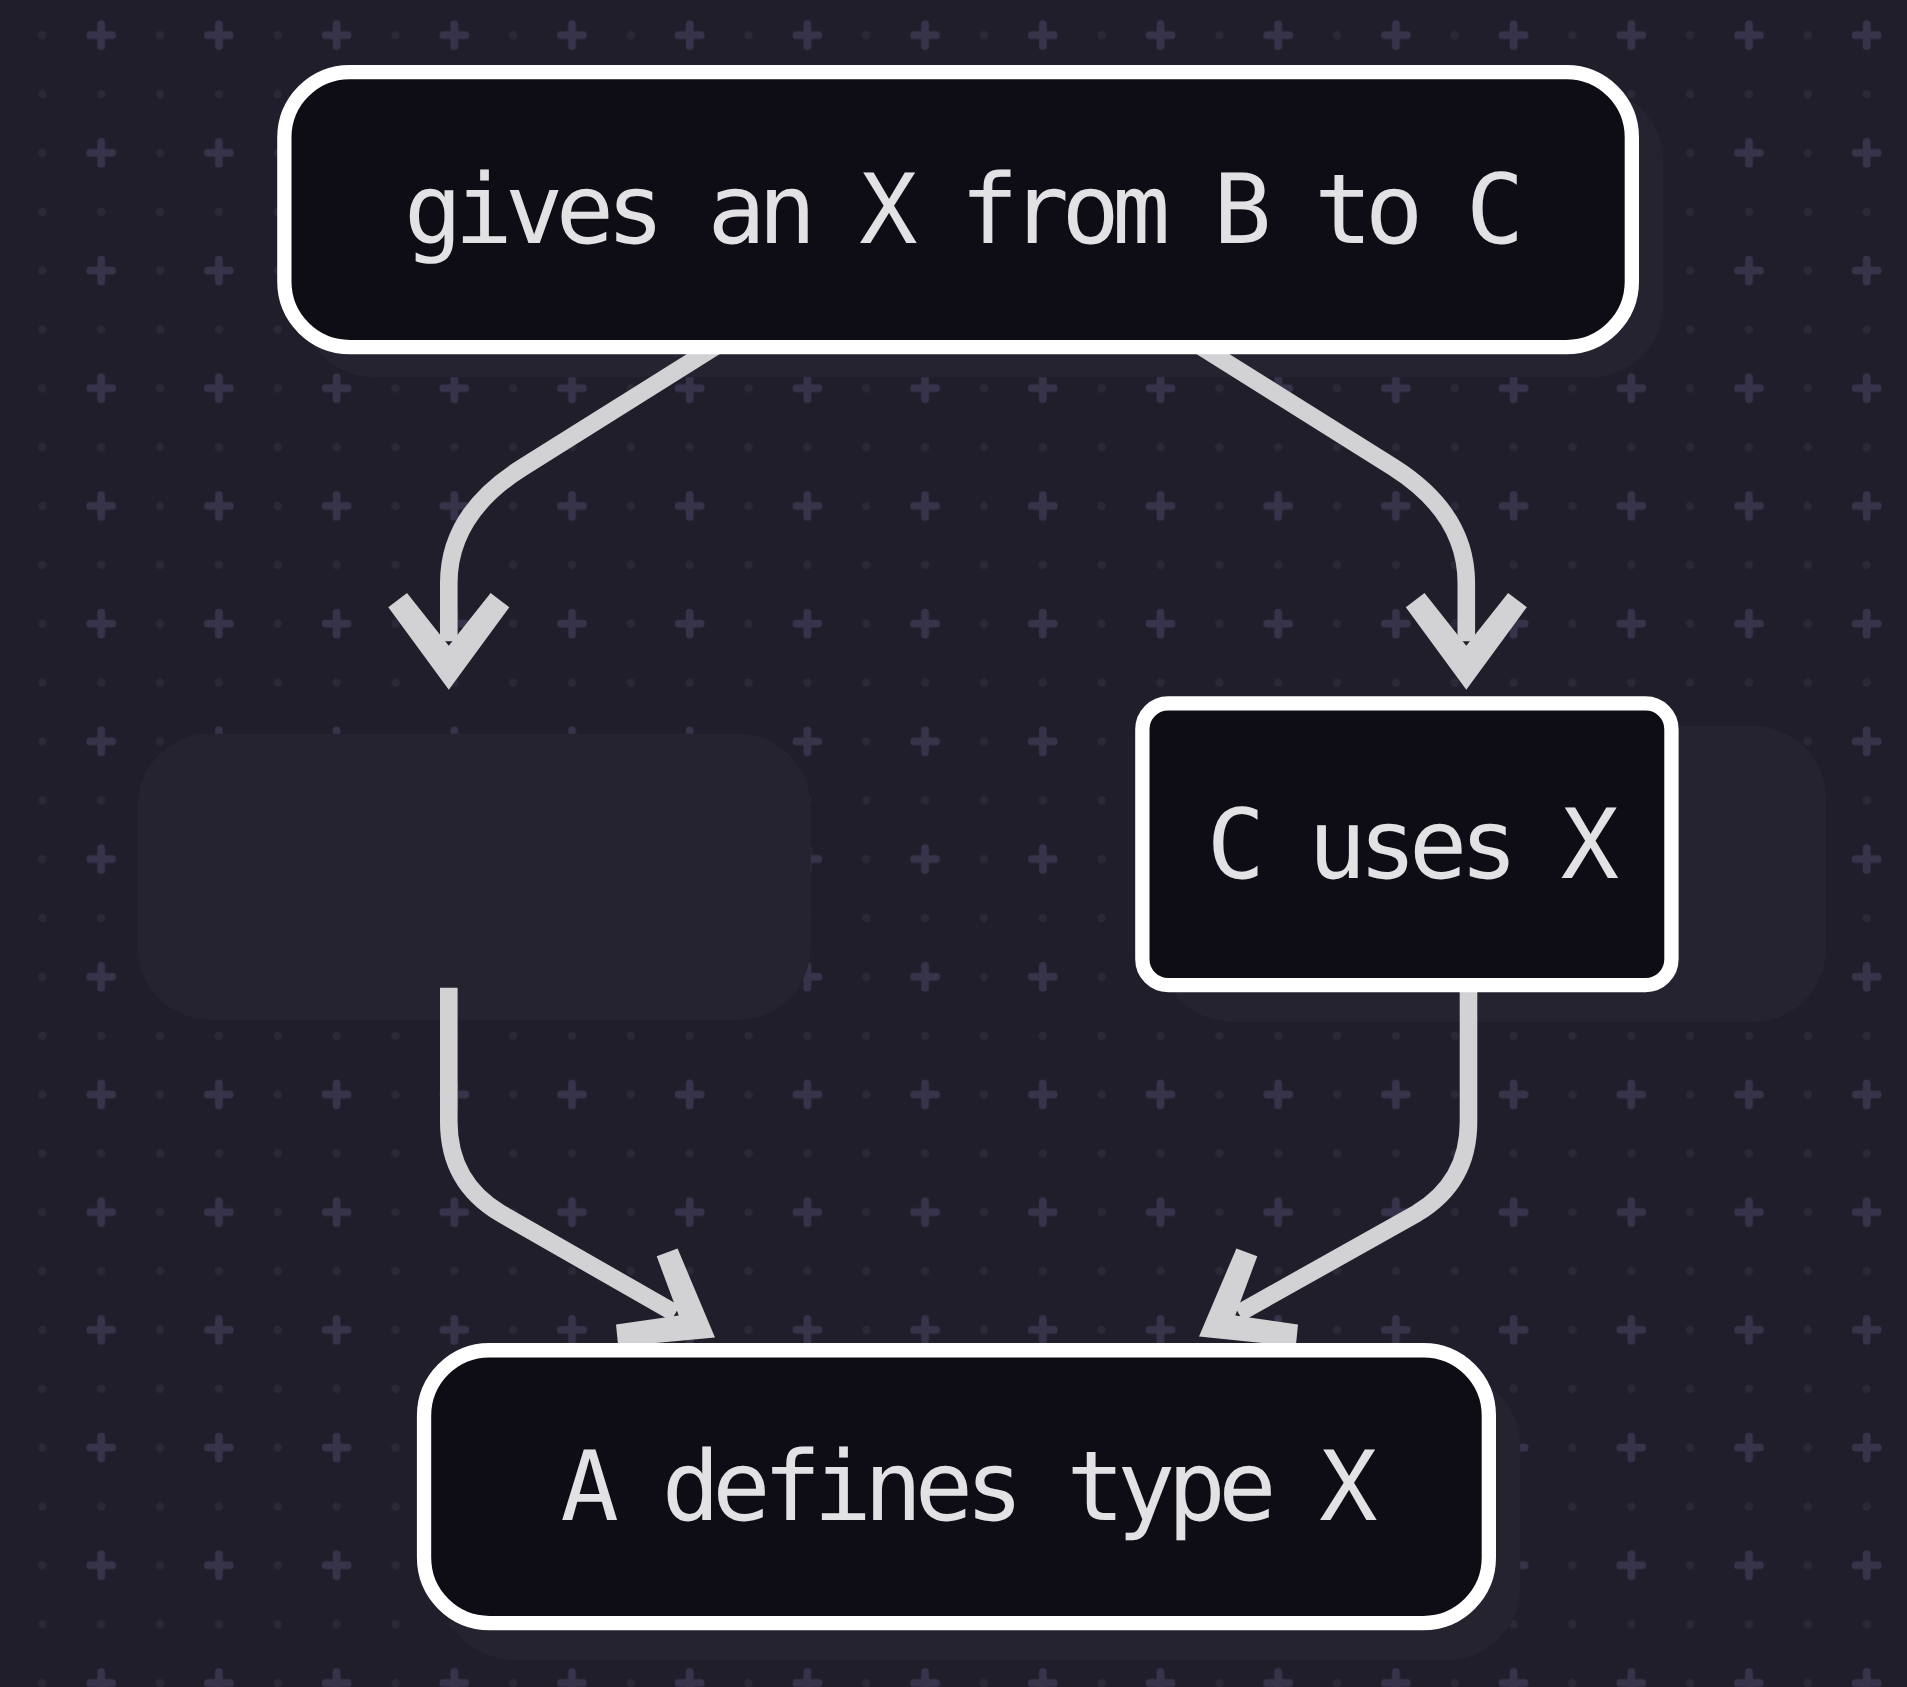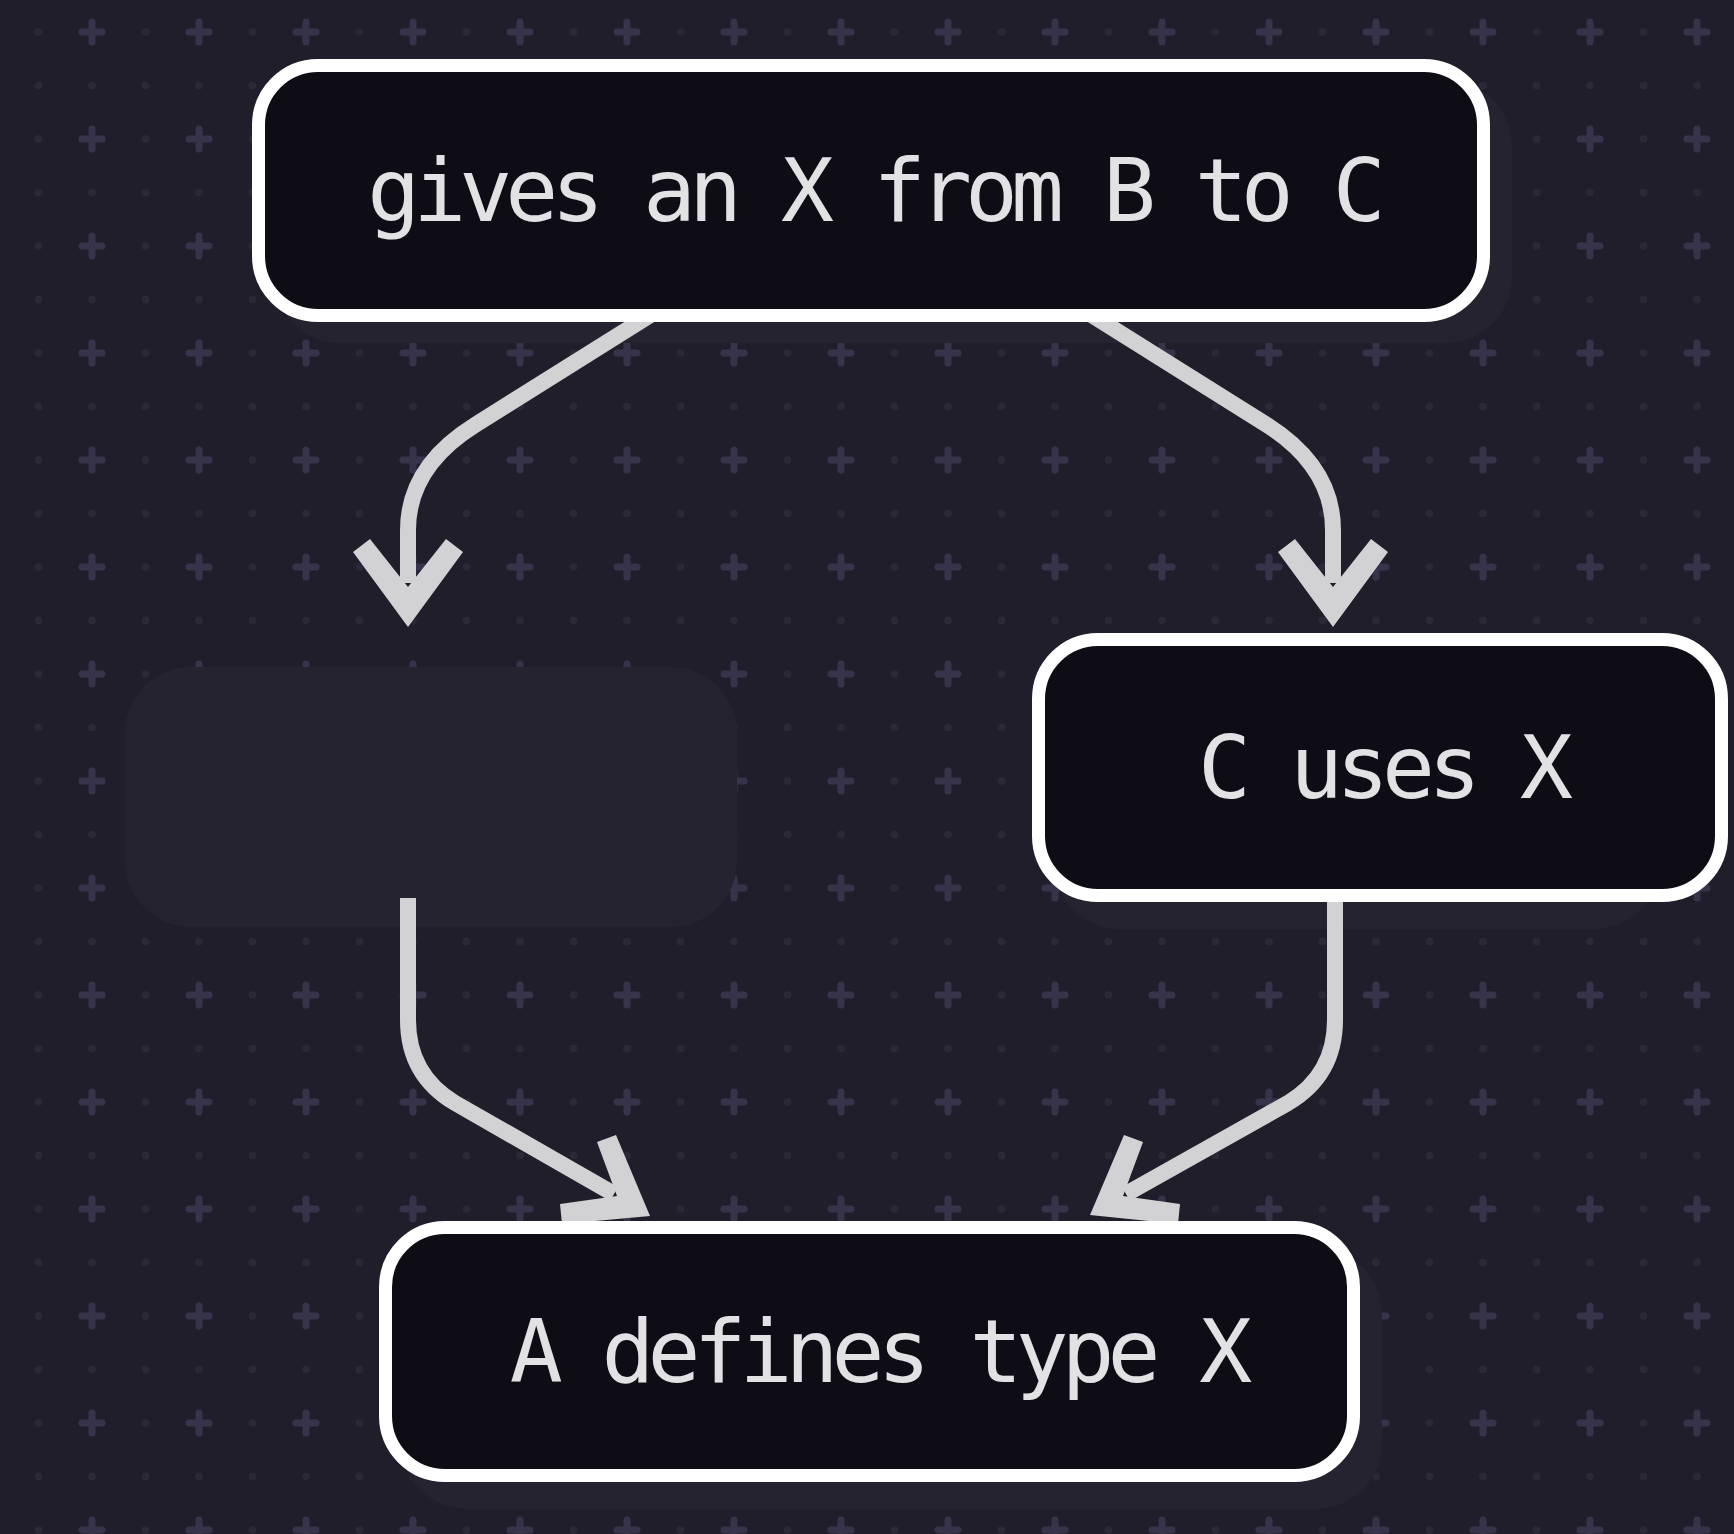--- a/index.html
+++ b/index.html
@@ -32,21 +32,21 @@
     align-items: center;
     justify-content: center;
     color: #e2e1e4;
     font-size: 88px;
     letter-spacing: -7px;
     white-space: nowrap;
     text-align: center;
   }
   .node-top { left: 252px; top: 59px;  width: 1238px; height: 263px; }
   .node-b   { left: 103px; top: 640px; width: 612px;  height: 260px; }
-  .node-c   { left: 1032px; top: 633px; width: 696px; height: 269px; }
+  .node-c   { left: 1032px; top: 633px; width: 494px; height: 269px; border-radius: 30px; }
   .node-a   { left: 379px; top: 1221px; width: 981px; height: 261px; padding-left: 12px; }
   .label { display: inline-block; padding-left: 4px; }
 </style>
 </head>
 <body>
 
 <div class="stage">
 
   <svg class="canvas" viewBox="0 0 1734 1534" aria-hidden="true">
     <defs>

